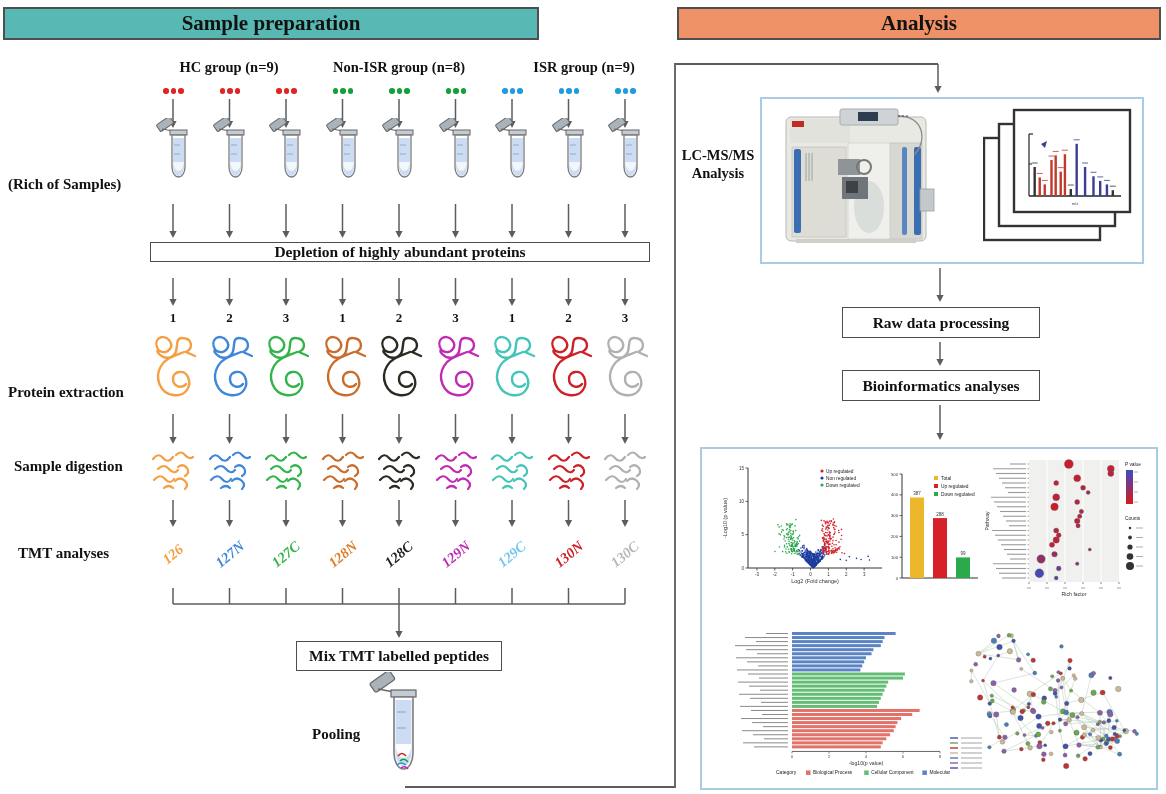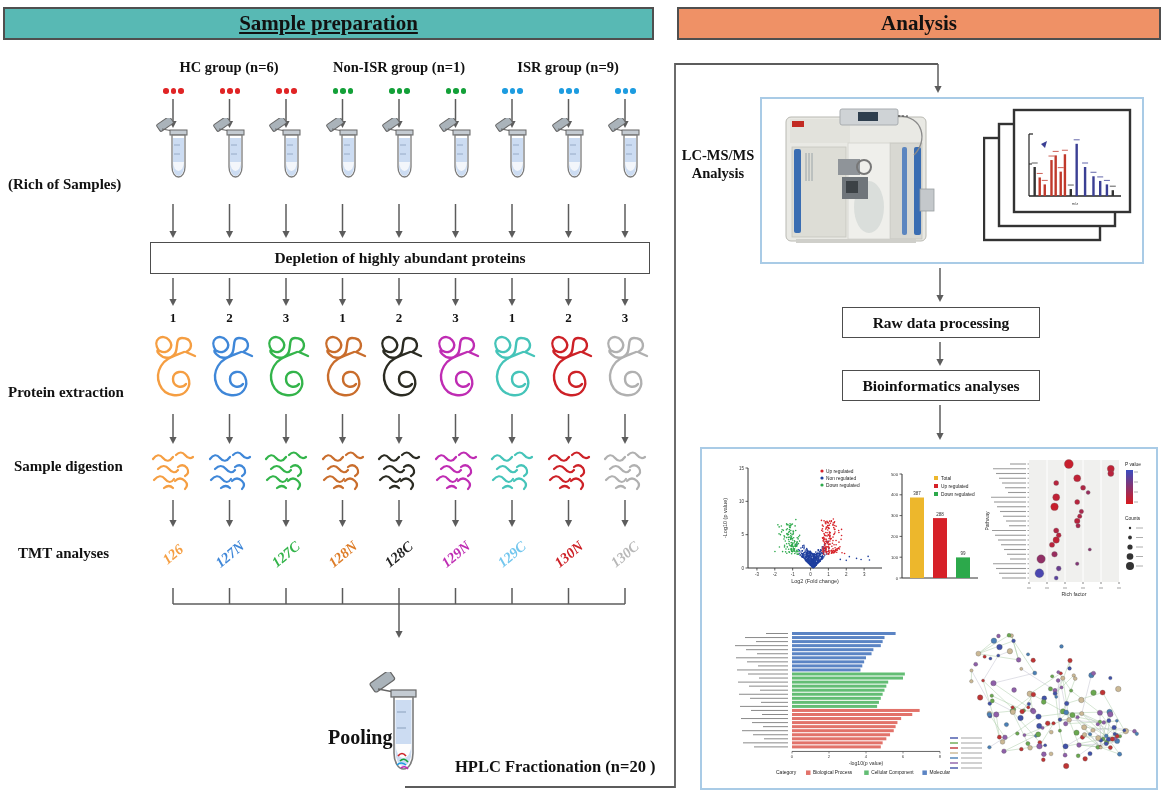--- a/index.html
+++ b/index.html
@@ -1,21 +1,21 @@
 <!DOCTYPE html>
 <html><head>
 <meta charset="utf-8">
 <style>
   html,body{margin:0;padding:0;background:#fff;}
   #fig{position:relative;width:1166px;height:794px;background:#fff;overflow:hidden;
        font-family:"Liberation Serif",serif;color:#111;}
   .abs{position:absolute;}
   .hdr{position:absolute;top:7px;height:33px;border:2px solid #4f4f4f;box-sizing:border-box;
        display:flex;align-items:center;justify-content:center;font-weight:bold;font-size:21px;}
-  .hdr-teal{left:3px;width:651px;background:#58b9b4;text-decoration:underline;}
+  .hdr-teal{left:3px;width:536px;background:#58b9b4;}
   .hdr-orange{left:677px;width:484px;background:#ef9166;}
   .grouplabel{position:absolute;top:59px;transform:translateX(-50%);font-weight:bold;font-size:14.5px;white-space:nowrap;}
   .rowlabel{position:absolute;font-weight:bold;font-size:15px;white-space:nowrap;}
   .wbox{position:absolute;background:#fff;border:1.6px solid #4d4d4d;box-sizing:border-box;
         display:flex;align-items:center;justify-content:center;font-weight:bold;font-size:15.5px;white-space:nowrap;}
   .bluebox{position:absolute;border:2px solid #a9cbe6;background:#fff;box-sizing:border-box;}
   .num{position:absolute;transform:translateX(-50%);font-weight:bold;font-size:13px;}
   .tmt{position:absolute;font-weight:bold;font-style:italic;font-size:14.5px;
        width:60px;text-align:center;transform:rotate(-40deg);}
   .dots{position:absolute;display:flex;gap:2px;}
@@ -141,32 +141,32 @@
       <polygon points="940,366 936.4,359 943.6,359" fill="#5c5c5c"></polygon>
       <line x1="940" y1="405" x2="940" y2="433" stroke="#5c5c5c" stroke-width="1.5"></line>
       <polygon points="940,440 936.4,433 943.6,433" fill="#5c5c5c"></polygon>
       <line x1="950" y1="180" x2="973" y2="180" stroke="#5c5c5c" stroke-width="1.5"></line>
       <polygon points="980,180 973,183.6 973,176.4" fill="#5c5c5c"></polygon>
     </svg>
 
   <div class="hdr hdr-teal" style="z-index:3">Sample preparation</div>
   <div class="hdr hdr-orange" style="z-index:3">Analysis</div>
 
-  <div class="grouplabel" style="left:229px">HC group (n=6)</div>
-  <div class="grouplabel" style="left:399px">Non-ISR group (n=1)</div>
-  <div class="grouplabel" style="left:568px">ISR group (n=9)</div>
+  <div class="grouplabel" style="left:229px">HC group (n=9)</div>
+  <div class="grouplabel" style="left:399px">Non-ISR group (n=8)</div>
+  <div class="grouplabel" style="left:584px">ISR group (n=9)</div>
 
   <div class="rowlabel" style="left:8px;top:176px">(Rich of Samples)</div>
   <div class="rowlabel" style="left:8px;top:384px">Protein extraction</div>
   <div class="rowlabel" style="left:14px;top:458px">Sample digestion</div>
   <div class="rowlabel" style="left:18px;top:545px">TMT analyses</div>
-  <div class="rowlabel" style="left:328px;top:726px;font-size:20px">Pooling</div>
+  <div class="rowlabel" style="left:312px;top:726px;font-size:15px">Pooling</div>
 
-  <div class="wbox" style="left:150px;top:242px;width:500px;height:32px;z-index:2">Depletion of highly abundant proteins</div>
-  <div class="rowlabel" style="left:455px;top:757px;font-size:16.5px">HPLC Fractionation (n=20 )</div>
+  <div class="wbox" style="left:150px;top:242px;width:500px;height:20px;z-index:2">Depletion of highly abundant proteins</div>
+  <div class="wbox" style="left:296px;top:641px;width:206px;height:30px;z-index:2">Mix TMT labelled peptides</div>
 
   <div id="columns-layer" class="abs" style="left:0;top:0;width:1166px;height:794px;z-index:2">
       <div class="dots" style="left: 163px; top: 88px;">
         <div class="dot" style="background: rgb(224, 36, 37);"></div>
         <div class="dot" style="background: rgb(224, 36, 37);"></div>
         <div class="dot" style="background: rgb(224, 36, 37);"></div>
       </div>
       <svg width="40" height="80" viewBox="0 0 40 80" class="abs" style="left: 153px; top: 118px;">
         <rect x="4" y="2" width="16" height="8" rx="1.5" transform="rotate(-35 12 6)" fill="#aab3ba" stroke="#666" stroke-width="1"></rect>
         <path d="M9 11 L20 13" stroke="#666" stroke-width="1.2" fill="none"></path>

